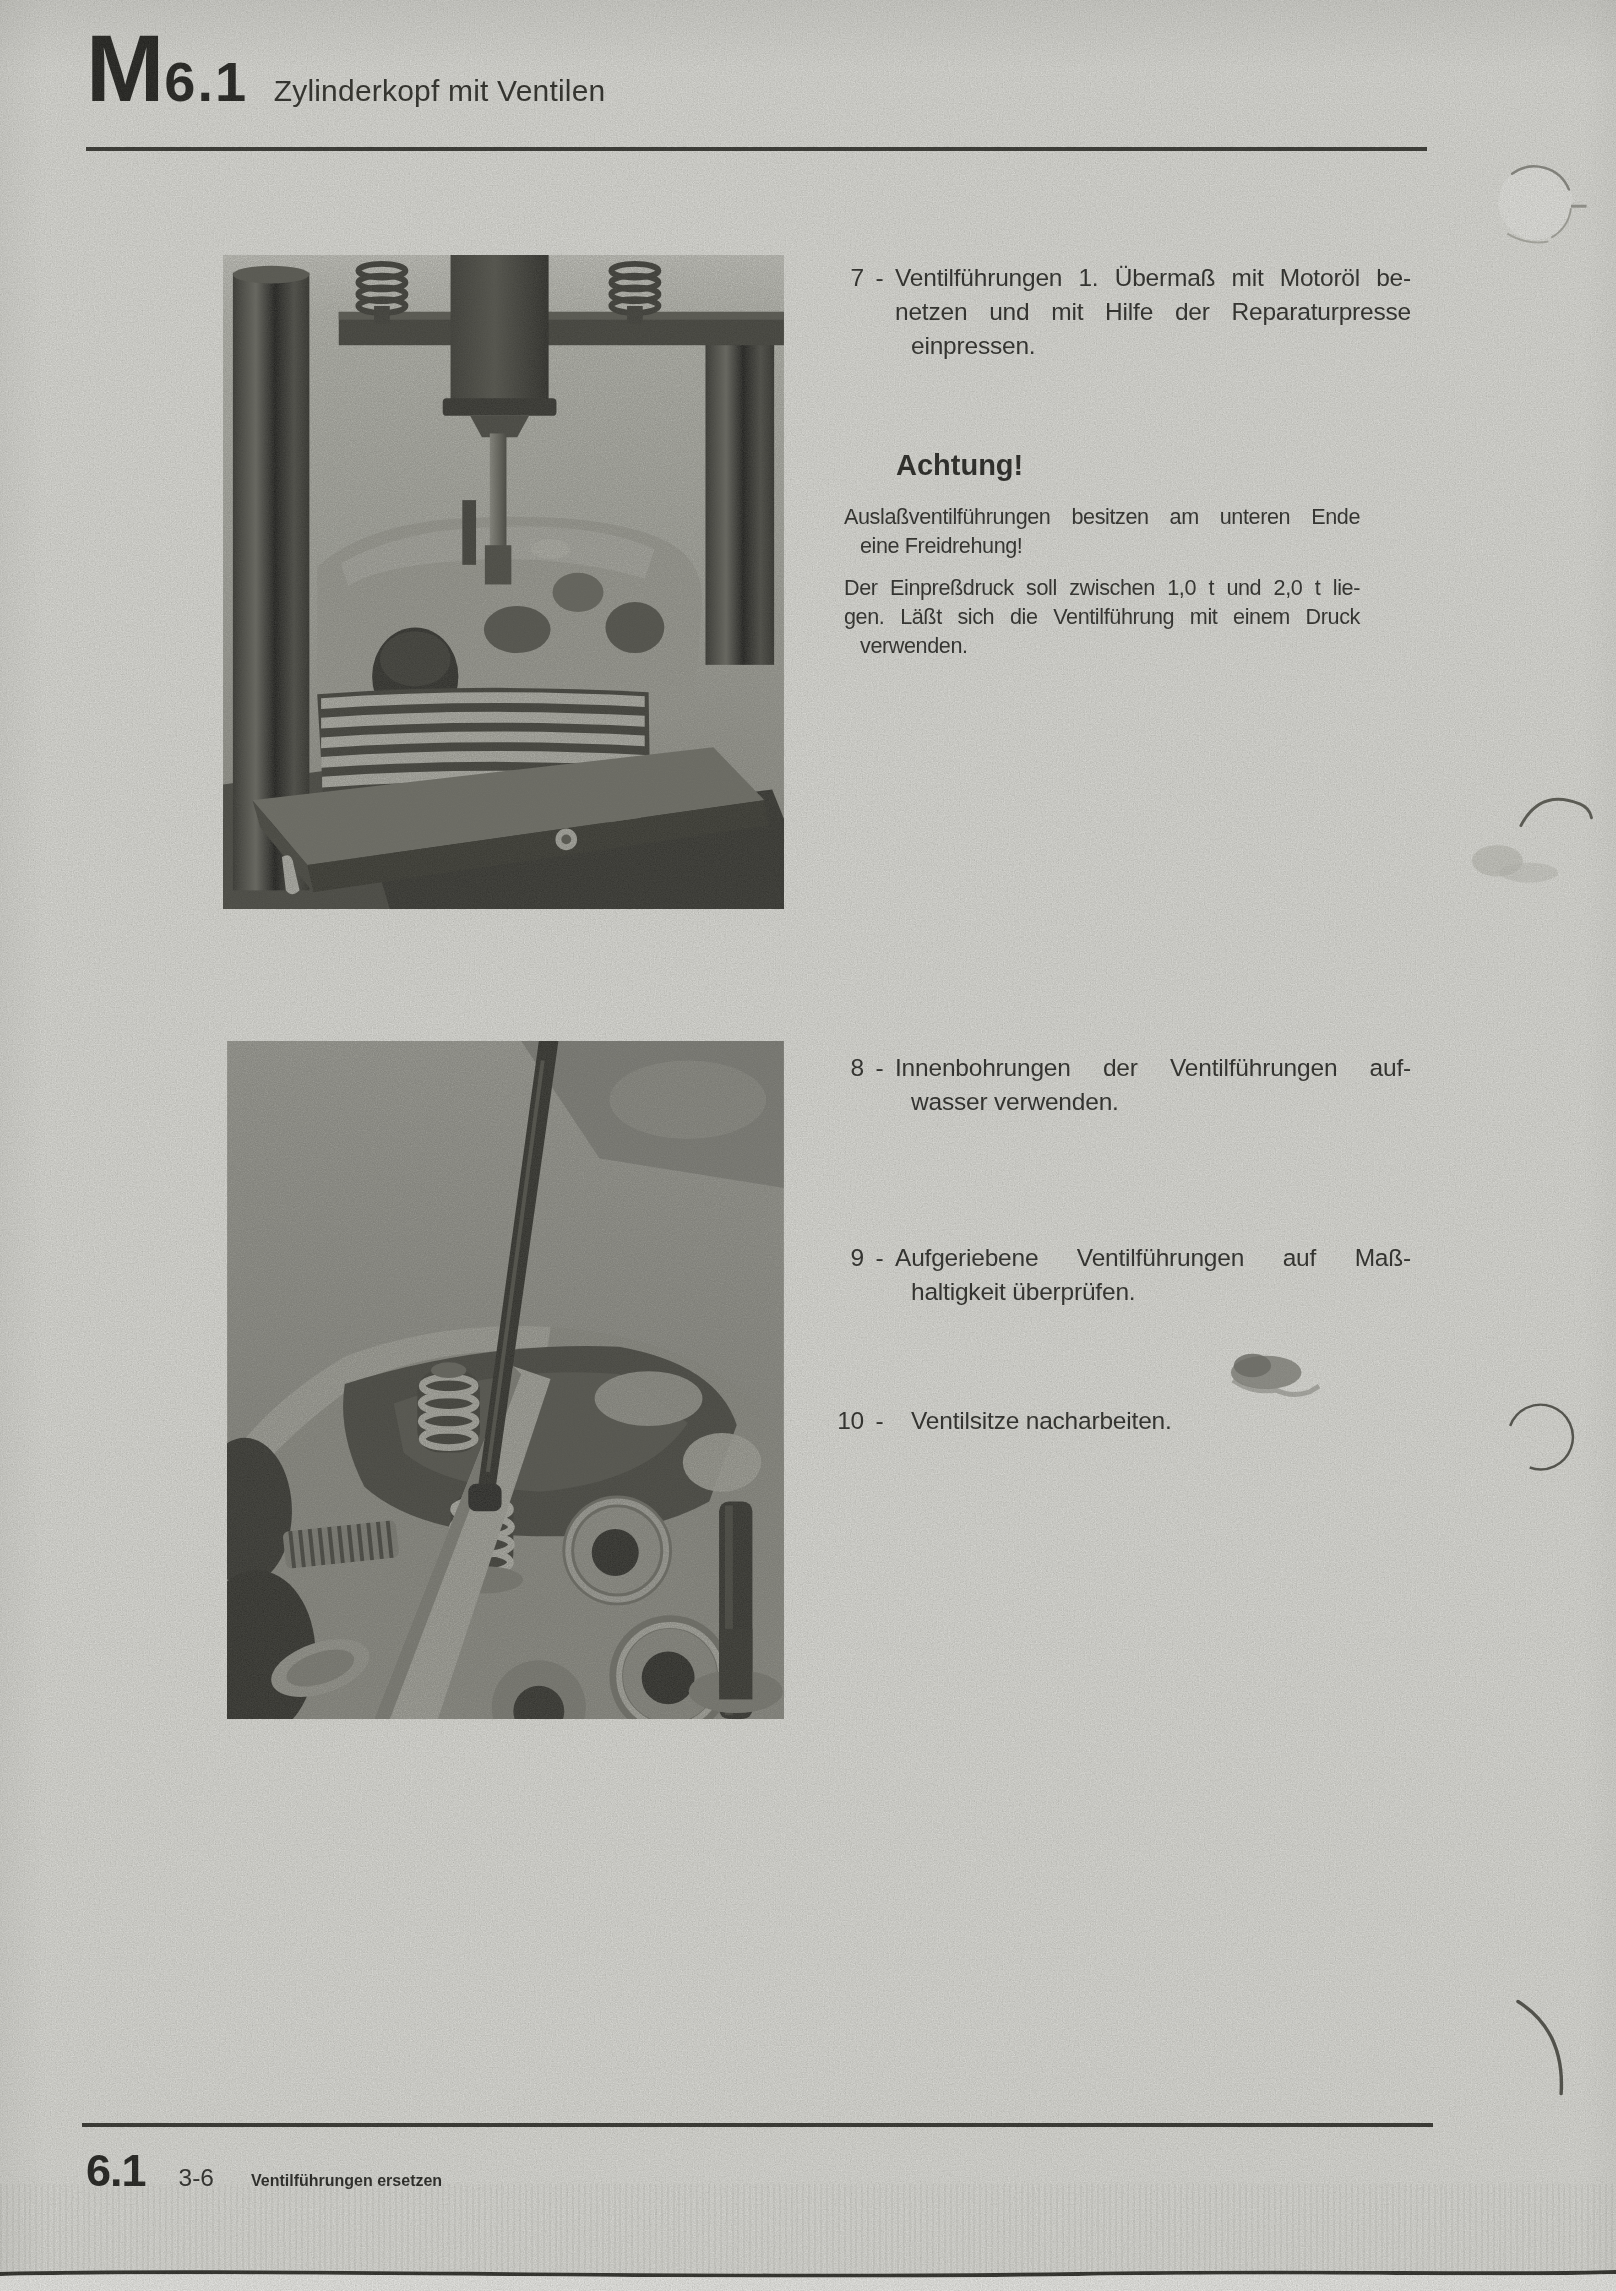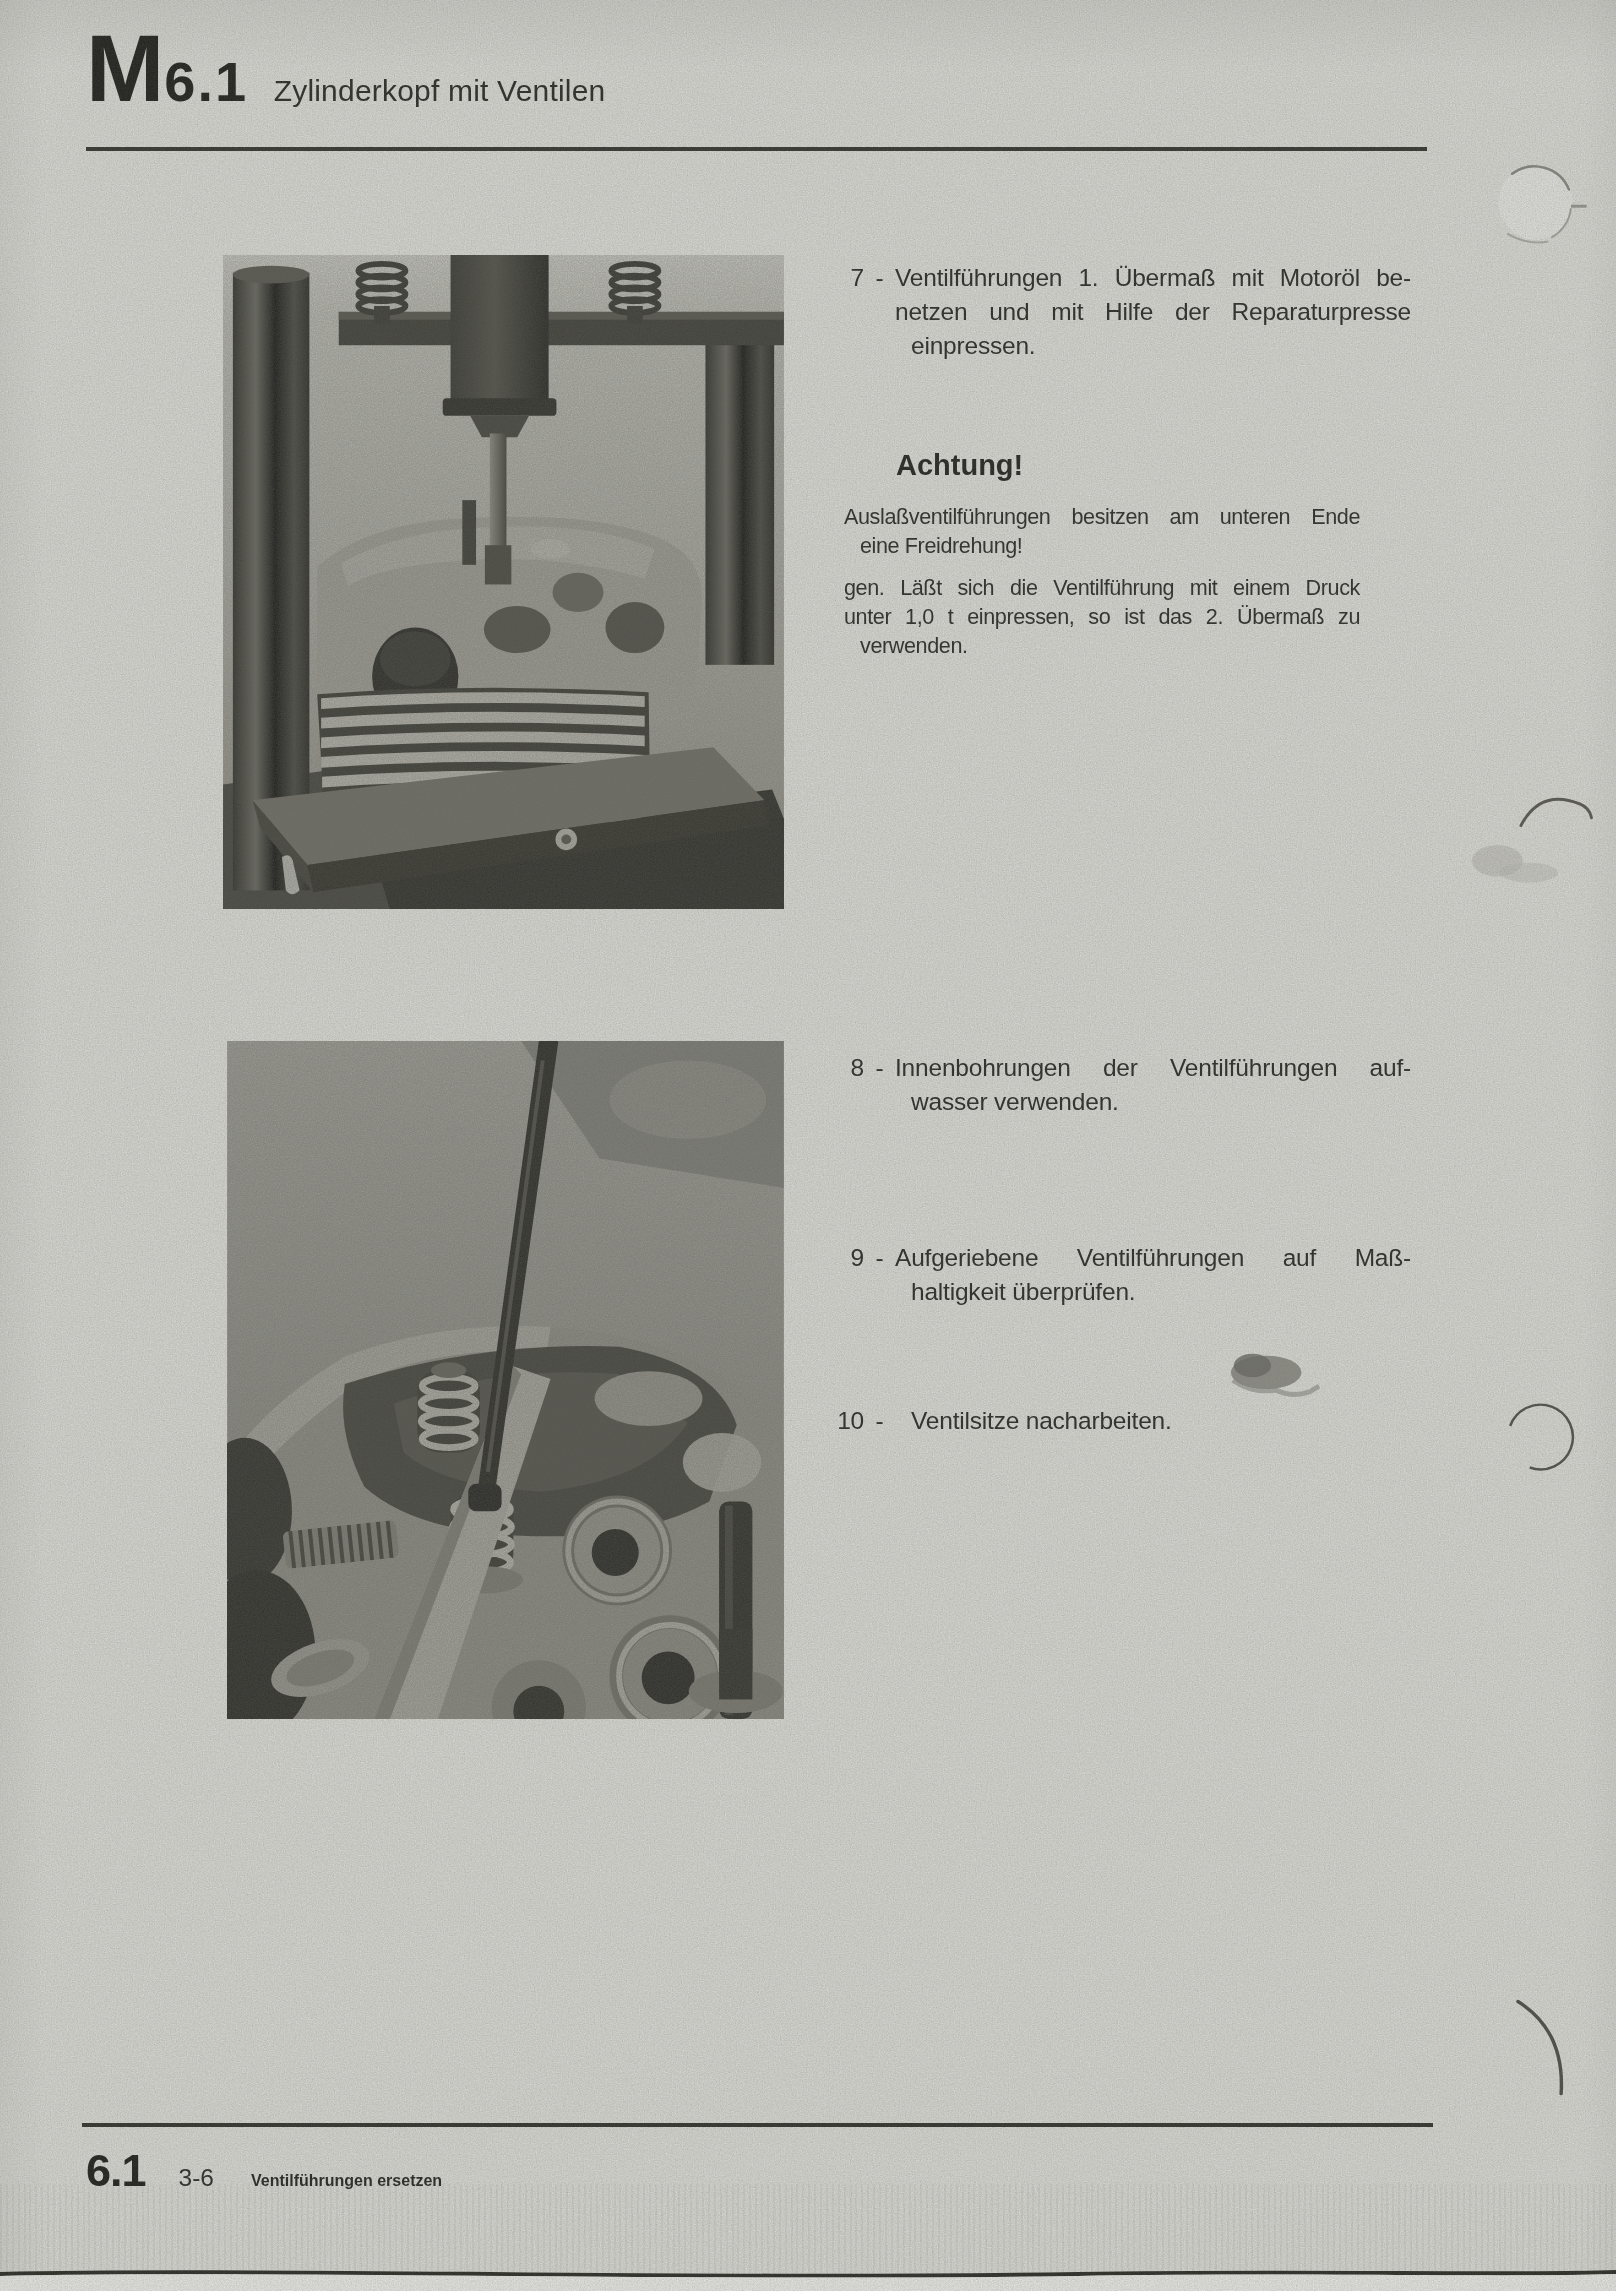--- a/index.html
+++ b/index.html
@@ -260,22 +260,22 @@
         <div>einpressen.</div>
       </div>
   </div>
 
   <div class="notice-heading">Achtung!</div>
   <div class="notice-para notice-para-1 jlines">
       <div>Auslaßventilführungen besitzen am unteren Ende</div>
       <div>eine Freidrehung!</div>
     </div>
   <div class="notice-para notice-para-2 jlines">
+      <div>Der Einpreßdruck soll zwischen 1,0 t und 2,0 t lie-</div>
       <div>gen. Läßt sich die Ventilführung mit einem Druck</div>
-      <div>unter 1,0 t einpressen, so ist das 2. Übermaß zu</div>
       <div>verwenden.</div>
     </div>
 
   <div class="step" style="top:1051px">
     <span class="num">8</span>
     <span class="dash">-</span>
     <div class="tlines jlines">
         <div>Innenbohrungen der Ventilführungen auf-</div>
         <div>wasser verwenden.</div>
       </div>

